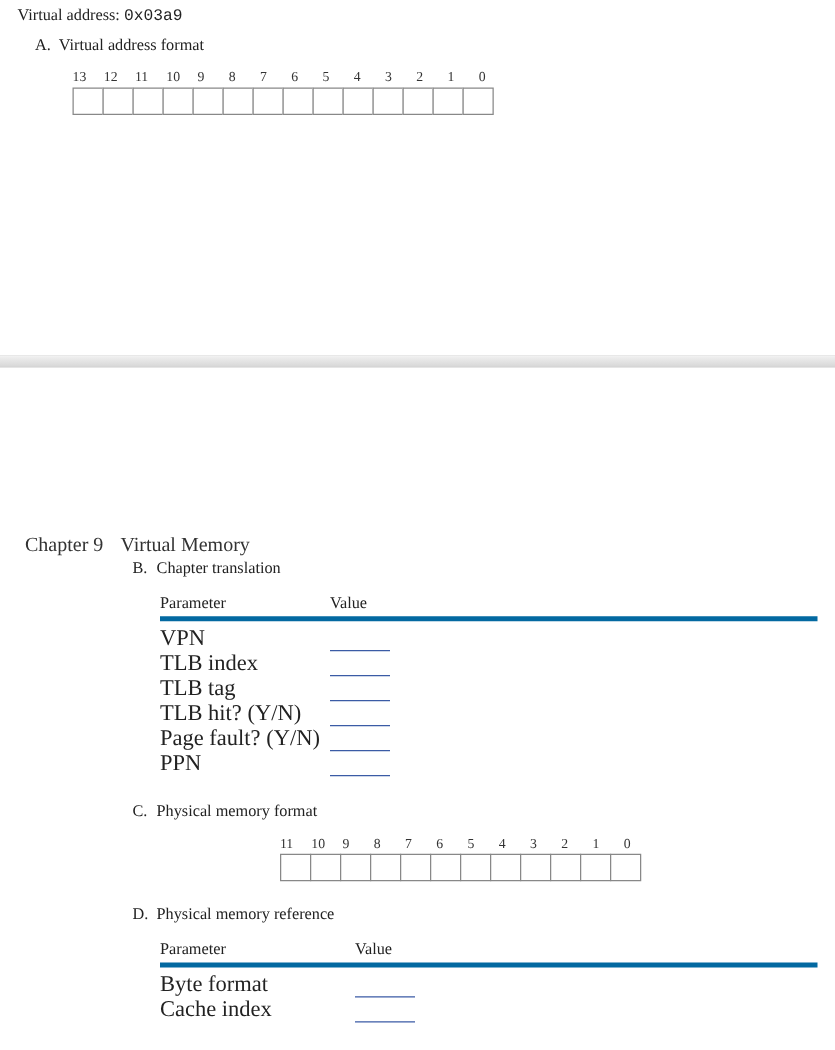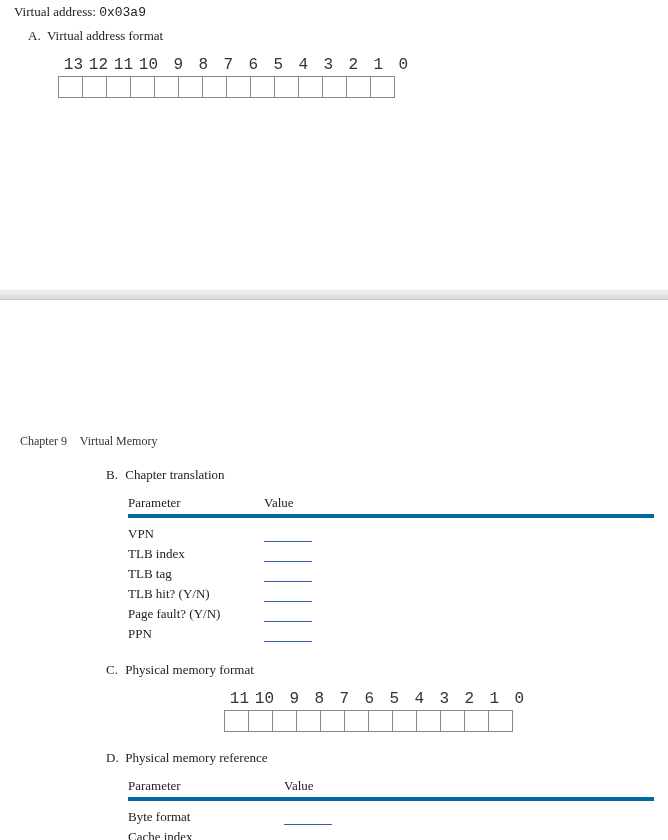--- a/index.html
+++ b/index.html
@@ -40,41 +40,40 @@
       display: inline-block;
       width: 16px;
     }
     .indent-a {
       padding-left: 14px;
     }
     .indent-bcd {
       padding-left: 92px;
     }
     .chapter-header {
-      font-size: 12px;
+      font-size: 16px;
       color: #333;
-      margin-bottom: 18px;
       padding-left: 6px;
     }
     .chapter-num {
       display: inline-block;
       margin-right: 10px;
     }
     
     .bit-wrap {
       margin: 6px 0 18px 30px;
     }
     .bit-labels {
       display: flex;
     }
     .bit-label {
       width: 25px;
-      text-align: right;
-      font-family: Liberation Mono, monospace;
-      font-size: 16px;
+      text-align: left;
+      font-family: Liberation Serif, serif;
+      font-size: 11px;
       color: #333;
       padding-bottom: 2px;
     }
     .bit-cells {
       display: flex;
     }
     .bit-cell {
       width: 25px;
       height: 22px;
       border: 1px solid #888;
@@ -102,21 +101,21 @@
       text-align: left;
       padding-left: 6px;
     }
     .ptable-row {
       display: flex;
       align-items: flex-end;
       height: 20px;
     }
     .ptable-param {
       width: 130px;
-      font-size: 13px;
+      font-size: 18px;
     }
     .ptable-value-line {
       width: 48px;
       border-bottom: 1px solid #3b5ba5;
       height: 14px;
       margin-left: 6px;
     }
     .ptable-d .ptable-col-param {
       width: 150px;
     }

